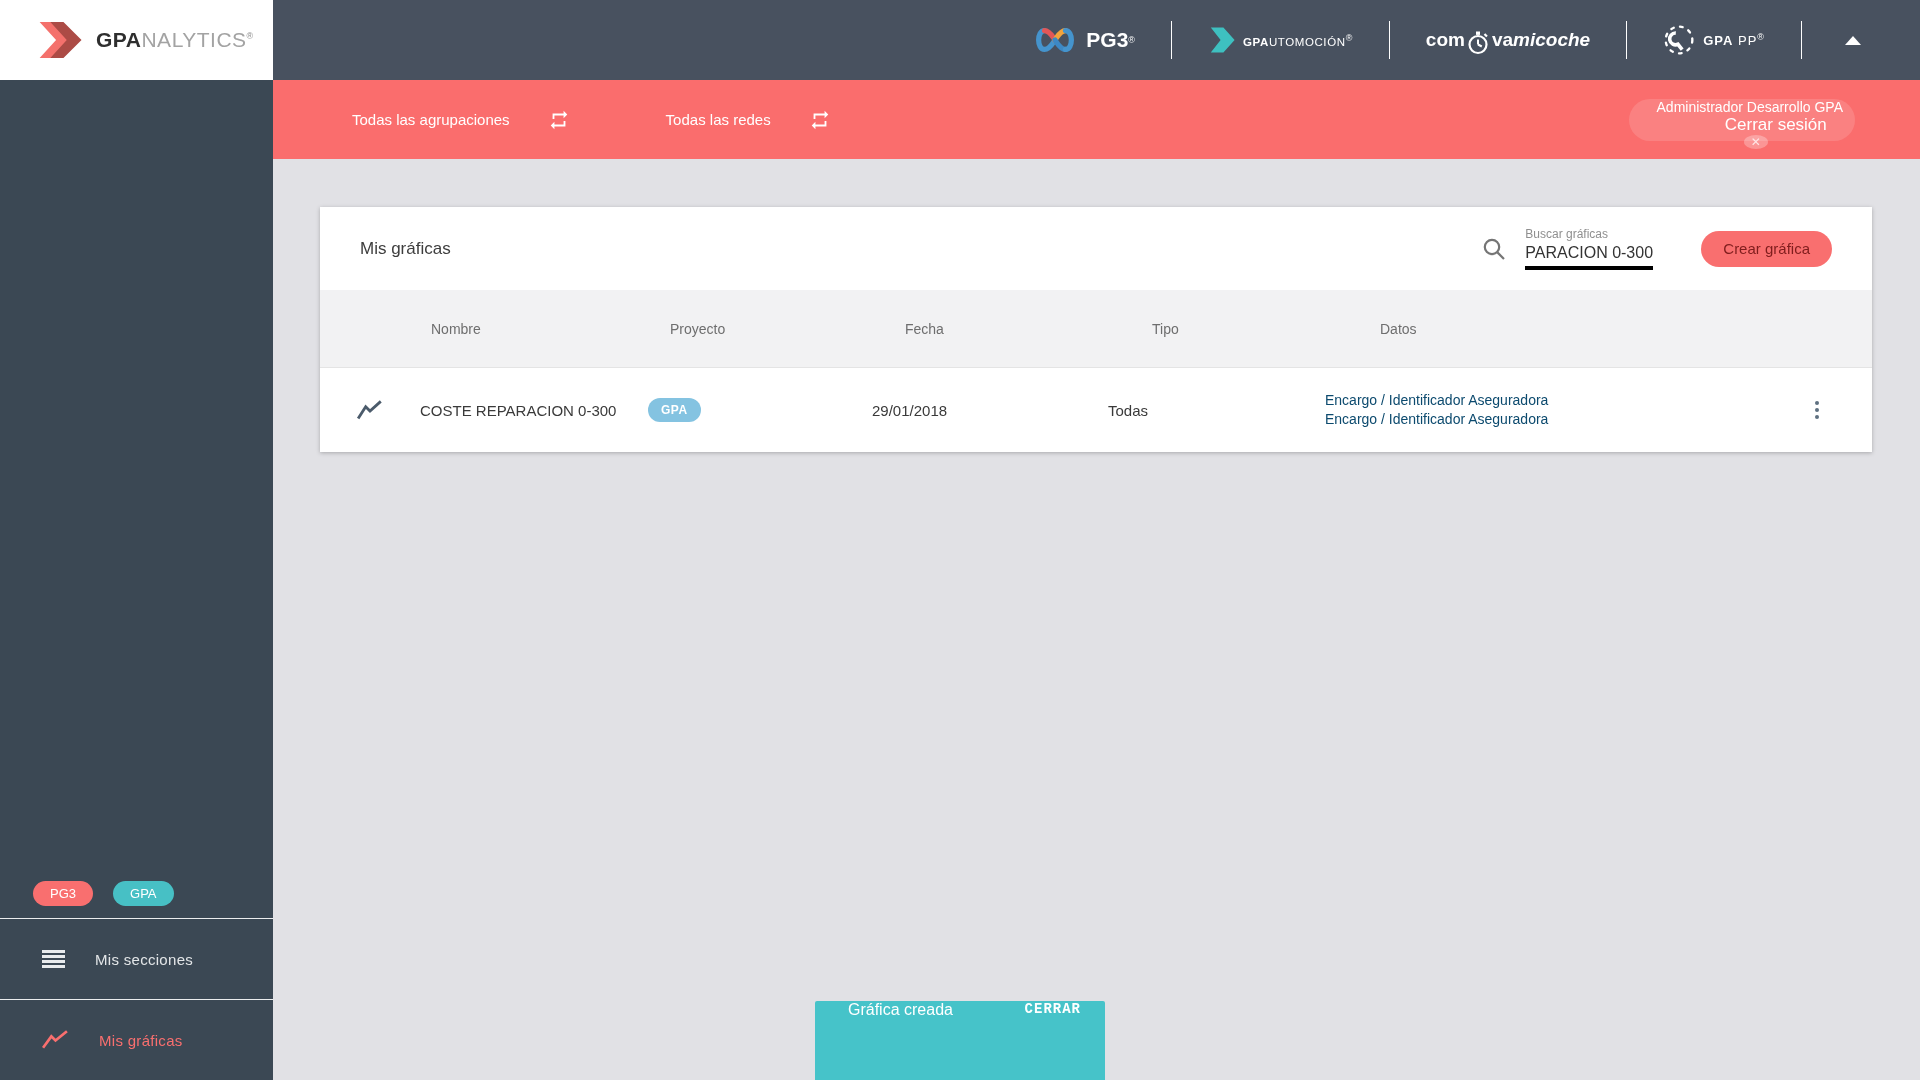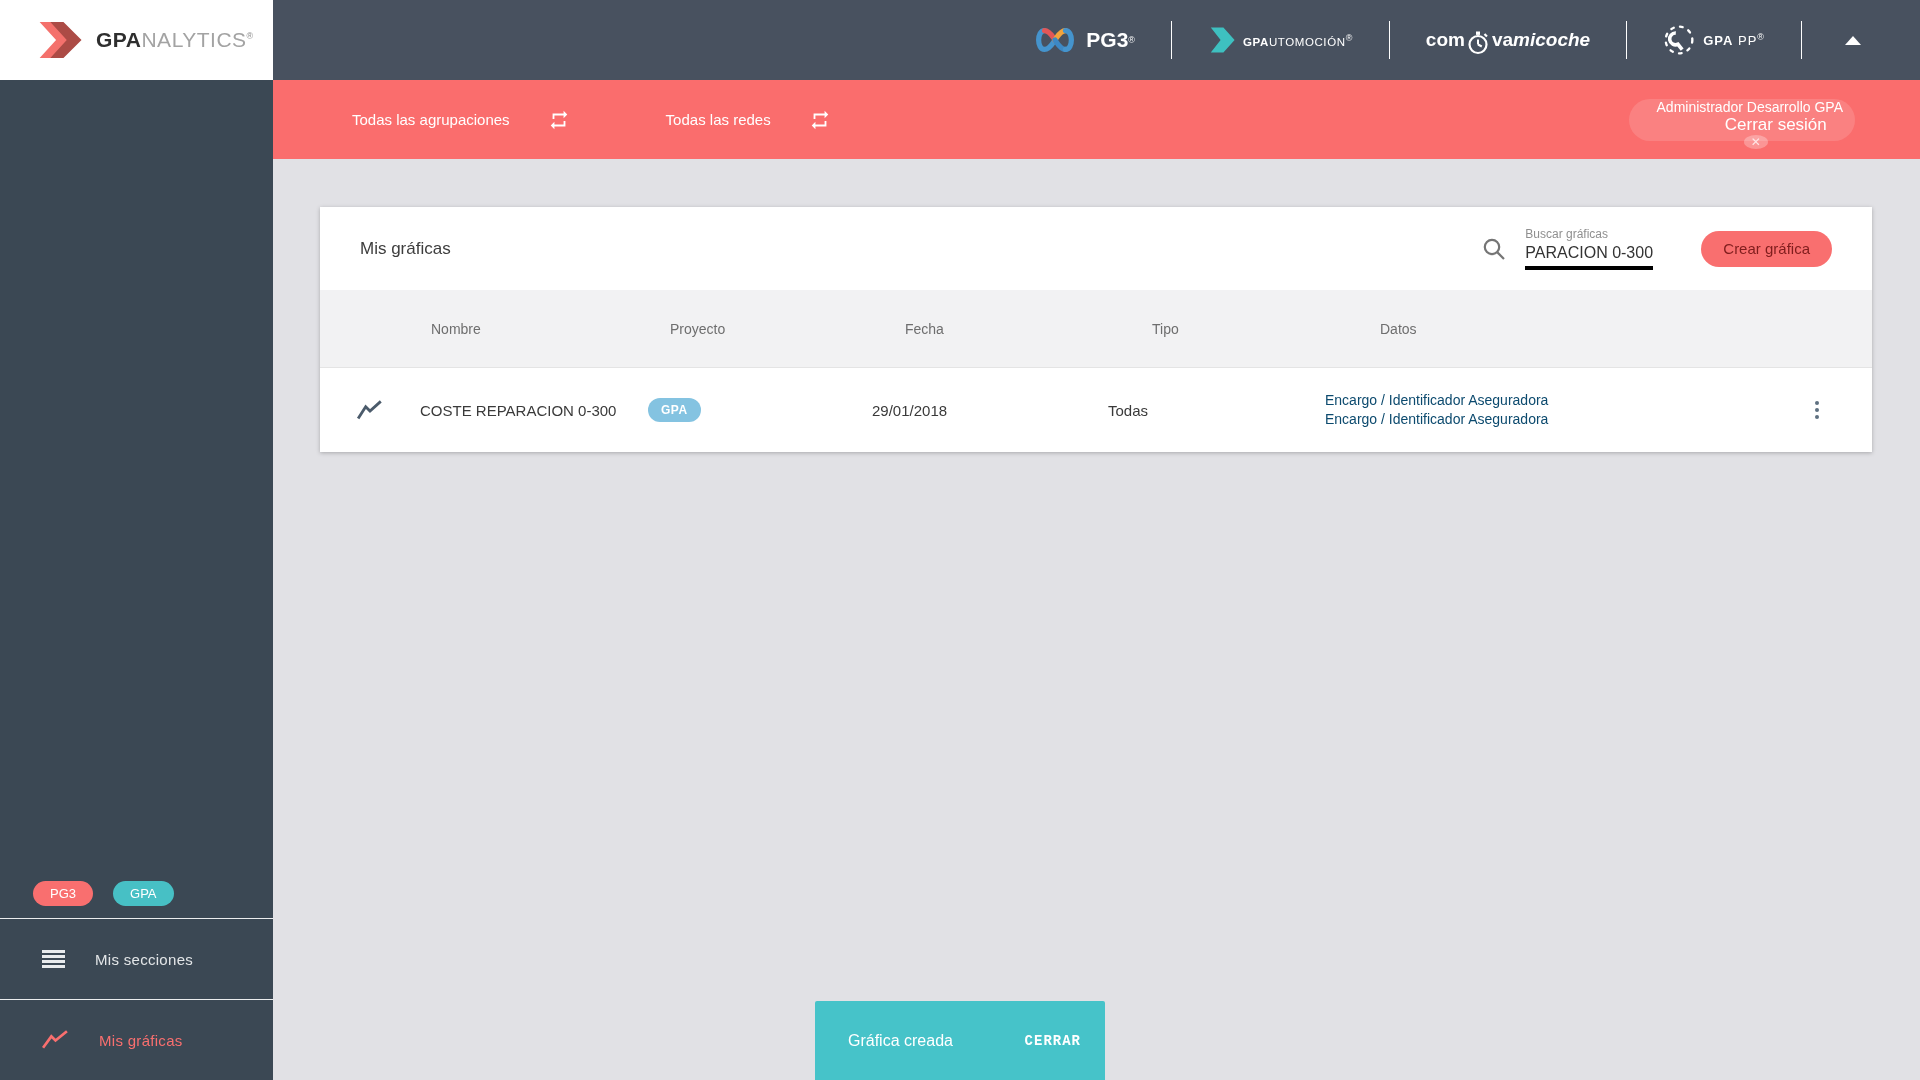--- a/index.html
+++ b/index.html
@@ -70,21 +70,21 @@
   .thead { height:78px; background:#f2f2f3; color:#6e6e6e; font-size:14px; border-bottom:1px solid #e4e4e4;gap:11px; }
   .trow { height:84px; background:#fff; color:#3a3a3a; font-size:15px; cursor:pointer; }
   .col-icon { display:flex; justify-content:center; }
   .badge-blue { display:inline-block; padding:0 13px; height:24px; line-height:24px; background:#84c3e1; border-radius:13px; color:#fff; font-size:12px; font-weight:bold; letter-spacing:0.5px; }
   .datos div { font-size:14px; line-height:19px; color:#0c4a6e; }
   .col-menu { display:flex; justify-content:center; }
   .kebab { background:none; border:none; cursor:pointer; display:flex; flex-direction:column; align-items:center; gap:3px; padding:6px; }
   .kebab i { width:4px; height:4px; border-radius:50%; background:#5e7080; }
 
   
-  .toast { position:absolute; left:815px; top:1001px; width:290px; height:79px; background:#46c3c9; display:flex; align-items:center; justify-content:space-between; padding:0 24px 0 33px; border-radius:2px 2px 0 0; }
+  .toast { position:absolute; left:815px; top:1001px; width:290px; height:79px; background:#46c3c9; display:flex; align-items:flex-start; justify-content:space-between; padding:0 24px 0 33px; border-radius:2px 2px 0 0; }
   .toast-msg { color:#fff; font-size:16px; }
   .toast-action { background:none; border:none; color:#fff; font-size:14px; font-weight:bold; letter-spacing:1px; cursor:pointer; font-family:Liberation Mono, monospace; }
 </style>
 </head>
 <body>
 
 <header class="topbar">
   <div class="logo-box">
     <svg width="46" height="40" viewBox="0 0 56 48">
       <polygon points="2,2 18,2 38,24 18,46 2,46 22,24" fill="#f4716c"></polygon>

